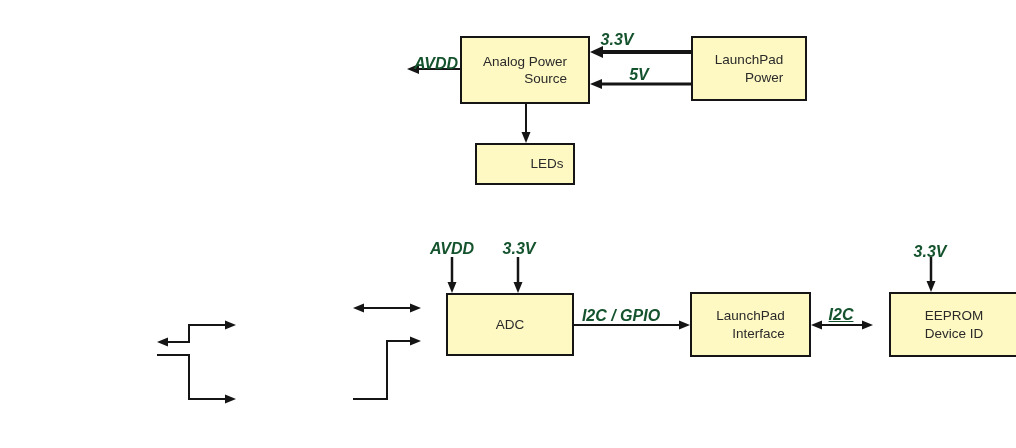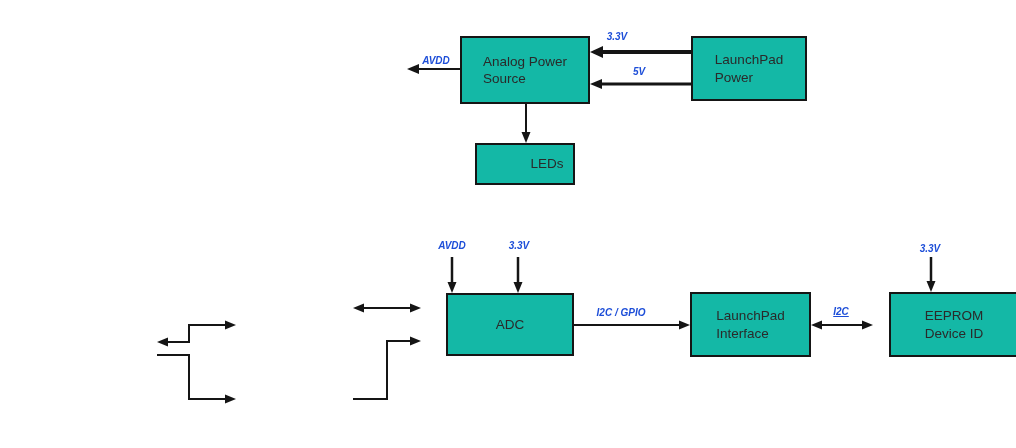--- a/index.html
+++ b/index.html
@@ -12,38 +12,38 @@
     overflow: hidden;
   }
   .connector-layer {
     position: absolute;
     left: 0; top: 0;
     width: 1016px; height: 448px;
   }
   .block {
     position: absolute;
     box-sizing: border-box;
-    background: #14b8a6;
+    background: #fef9c3;
     border: 2px solid #151515;
     display: flex;
     align-items: center;
     justify-content: center;
-    text-align: left;
+    text-align: right;
     font-size: 13.5px;
     line-height: 1.28;
     color: #2a2a2a;
     white-space: pre-line;
   }
   .sig-label {
     position: absolute;
     transform: translateX(-50%);
     font-style: italic;
     font-weight: bold;
-    font-size: 10px;
-    color: #1d4ed8;
+    font-size: 16px;
+    color: #14532d;
     white-space: nowrap;
   }
   
   .b-aps  { left: 460px; top: 36px;  width: 130px; height: 68px; }
   .b-lpp  { left: 691px; top: 36px;  width: 116px; height: 65px; }
   .b-leds { left: 475px; top: 143px; width: 100px; height: 42px; padding-left: 44px; }
   .b-ahdr { left: 18px;  top: 325px; width: 139px; height: 65px; }
   .b-ain  { left: 236px; top: 290px; width: 117px; height: 67px; }
   .b-aref { left: 236px; top: 374px; width: 117px; height: 57px; }
   .b-adc  { left: 446px; top: 293px; width: 128px; height: 63px; }

